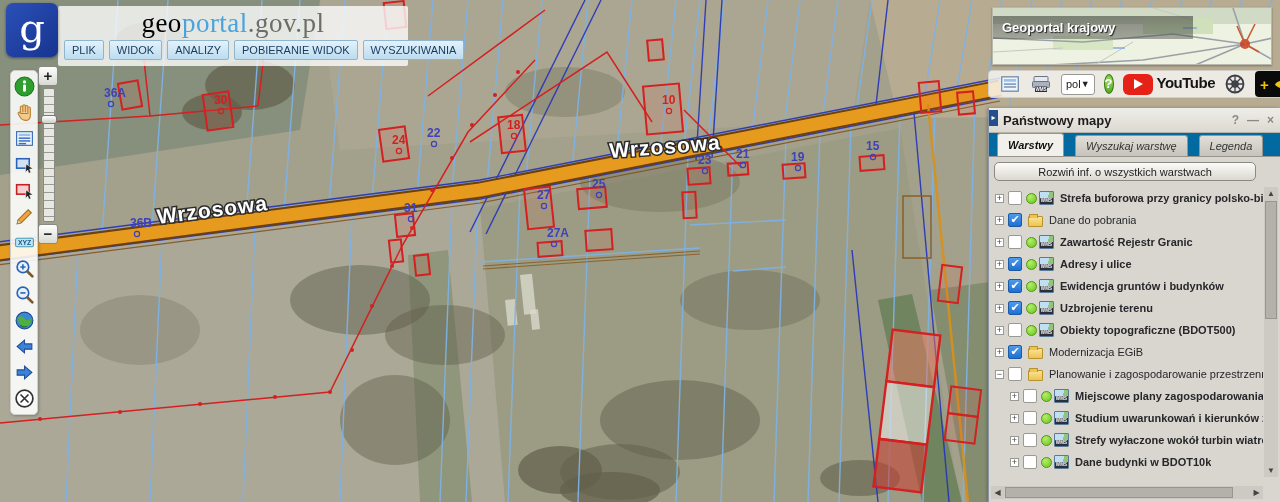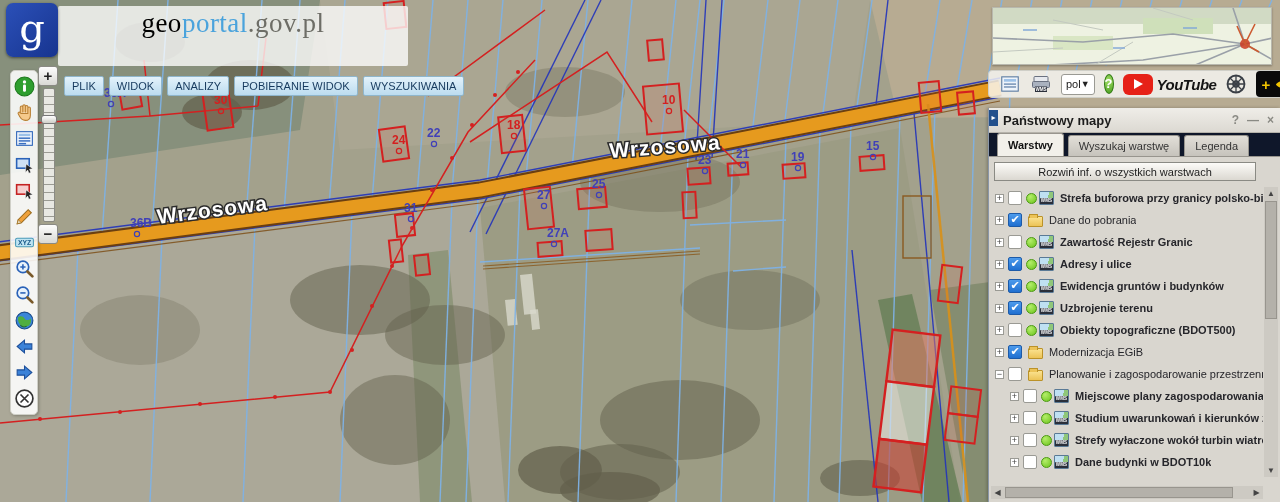--- a/index.html
+++ b/index.html
@@ -16,21 +16,21 @@
     color:#fff;font-family:"DejaVu Serif",serif;font-size:40px;line-height:50px;text-align:center;}
   .brand-panel{position:absolute;left:58px;top:6px;width:350px;height:60px;
     background:rgba(255,255,255,.78);border-radius:2px;}
   .brand-title{position:absolute;left:58px;top:8px;width:350px;text-align:center;
     font-family:"Liberation Serif","DejaVu Serif",serif;font-size:27px;color:#6d6d66;letter-spacing:.5px;}
   .brand-title .b1{color:#000000;}
   .brand-title .b2{color:#4aa3dc;}
   .brand-title .b3{color:#6d6d66;}
   .menu-row{position:absolute;left:64px;top:40px;width:344px;display:flex;gap:5px;}
   .menu-btn{background:linear-gradient(#e3f2fb,#bcdcef);border:1px solid #8fb6cc;border-radius:2px;
-    color:#173a5e;font-size:11px;padding:3px 7px;white-space:nowrap;cursor:pointer;margin-top:36px;}
+    color:#173a5e;font-size:11px;padding:3px 7px;white-space:nowrap;cursor:pointer;}
 
   
   .left-toolbar{position:absolute;left:10px;top:70px;width:28px;padding:5px 0;
     background:rgba(255,255,255,.88);border:1px solid #d0d0c8;border-radius:5px;
     display:flex;flex-direction:column;align-items:center;gap:5px;box-shadow:1px 1px 3px rgba(0,0,0,.25);}
   .tool-icon{width:21px;height:21px;cursor:pointer;}
   .tool-icon svg{width:100%;height:100%;display:block;}
 
   
   .zoom-slider{position:absolute;left:38px;top:66px;width:22px;}
@@ -56,48 +56,48 @@
     background:rgba(248,248,245,.82);border:1px solid #cfcfc8;border-radius:4px 0 0 4px;
     display:flex;align-items:center;gap:9px;padding:0 0 0 10px;}
   .util-icon{width:22px;height:22px;cursor:pointer;flex:0 0 auto;}
   .util-icon svg{width:100%;height:100%;display:block;}
   .lang-select{width:48px;height:21px;background:#fff;border:1px solid #9a9a94;border-radius:3px;
     font-size:11px;color:#222;display:flex;align-items:center;justify-content:space-between;
     padding:0 4px;cursor:pointer;}
   .lang-caret{font-size:9px;color:#222;}
   .help-btn{width:20px;height:20px;border-radius:50%;background:radial-gradient(circle at 35% 30%,#9fdc64,#4da021);
     border:1px solid #2f7a12;color:#fff;font-weight:bold;font-size:13px;text-align:center;line-height:18px;cursor:pointer;}
-  .yt{display:flex;align-items:center;gap:4px;cursor:pointer;font-style:italic;}
+  .yt{display:flex;align-items:flex-start;gap:4px;cursor:pointer;}
   .yt-play{width:30px;height:21px;border-radius:6px;background:#e62117;position:relative;}
   .yt-play:after{content:"";position:absolute;left:11px;top:5.5px;border-left:9px solid #fff;
     border-top:5px solid transparent;border-bottom:5px solid transparent;}
   .yt-text{font-size:15px;font-weight:bold;color:#151515;letter-spacing:-.5px;}
   .contrast-box{width:46px;height:26px;background:#0a0a0a;border-radius:4px 0 0 4px;margin-left:auto;
     display:flex;align-items:center;justify-content:space-evenly;cursor:pointer;flex:0 0 auto;}
   .contrast-plus{color:#f2c400;font-size:15px;font-weight:bold;line-height:1;}
   .contrast-eye{width:22px;height:13px;}
 
   
   .layers-panel{position:absolute;left:988px;top:108px;width:292px;height:394px;
     background:#d9d6cf;border-left:1px solid #8a97a8;box-shadow:-1px 0 3px rgba(0,0,0,.25);}
   .panel-collapse{position:absolute;left:0;top:2px;width:9px;height:16px;background:#23508c;
     color:#fff;font-size:8px;line-height:16px;text-align:center;cursor:pointer;}
   .panel-titlebar{height:25px;background:linear-gradient(#efede8,#dcd9d2);border-bottom:1px solid #b5b2aa;
     display:flex;align-items:center;padding:0 6px 0 14px;}
   .panel-title{font-size:13px;font-weight:bold;color:#1c1c1c;flex:1;}
   .panel-ctl{color:#8a8a84;font-size:12px;font-weight:bold;margin-left:8px;cursor:pointer;}
-  .tabbar{height:24px;display:flex;align-items:flex-end;gap:4px;padding:2px 0 0 8px;
-    border-bottom:1px solid #98958e;background:#0f172a;}
+  .tabbar{height:24px;display:flex;align-items:flex-end;gap:11px;padding:2px 0 0 8px;
+    border-bottom:1px solid #98958e;background:#0369a1;font-style:italic;}
   .tab{height:21px;padding:0 10px;font-size:11px;line-height:20px;color:#333;cursor:pointer;
     background:linear-gradient(#e2dfd8,#c6c3bc);border:1px solid #98958e;border-bottom:none;
     border-radius:3px 3px 0 0;white-space:nowrap;}
   .tab.active{background:#f2f0ea;font-weight:bold;height:23px;line-height:22px;color:#111;}
   .panel-body{position:relative;height:345px;}
   .expand-btn{position:absolute;left:5px;top:5px;width:262px;height:19px;
-    background:linear-gradient(#fcfbf8,#dbd8d1);border:1px solid #8a8a84;border-radius:0;
+    background:linear-gradient(#fcfbf8,#dbd8d1);border:1px solid #8a8a84;border-radius:5px;
     font-size:11px;color:#222;text-align:center;line-height:17px;cursor:pointer;
     font-family:"Liberation Sans",sans-serif;}
   #layer-list{position:absolute;left:2px;top:30px;width:272px;height:290px;overflow:hidden;}
   .lrow{display:flex;align-items:center;height:22px;white-space:nowrap;overflow:hidden;cursor:default;}
   .expander{width:9px;height:9px;border:1px solid #9a9a94;background:#fff;color:#444;
     font-size:9px;line-height:7px;text-align:center;margin-right:4px;flex:0 0 auto;cursor:pointer;}
   .cbox{width:14px;height:14px;border:1px solid #9a9a94;background:#fff;border-radius:2px;
     margin-right:4px;flex:0 0 auto;cursor:pointer;position:relative;}
   .cbox.checked{background:linear-gradient(#4d9bec,#1f6fd0);border-color:#1c5aa8;}
   .cbox.checked:after{content:"✔";position:absolute;left:1.5px;top:-1px;color:#fff;font-size:11px;}
@@ -434,20 +434,21 @@
       <rect width="280" height="58" fill="#eef2e2"></rect>
       <rect x="0" y="0" width="280" height="16" fill="#c9d3bd" opacity=".8"></rect>
       <rect x="60" y="28" width="60" height="14" fill="#d9e6c4"></rect>
       <rect x="150" y="10" width="70" height="16" fill="#cfe0ba"></rect>
       <path d="M0 30 L90 34 L180 26 L252 36 M252 36 L280 30 M252 36 L200 58 M252 36 L240 0 M252 36 L150 52 L40 58 M252 36 L280 52" stroke="#9aa0a8" stroke-width="1.6" fill="none"></path>
       <path d="M0 44 L70 40 M100 58 L140 34 M200 12 L160 0 M60 12 L110 22" stroke="#c3c9c0" stroke-width="1" fill="none"></path>
       <path d="M30 22h14M120 40h12M190 20h14" stroke="#7fa6d8" stroke-width="2" opacity=".7"></path>
       <circle cx="252" cy="36" r="5" fill="#cc3a20" opacity=".85"></circle>
       <path d="M252 36 L244 18 M252 36 L262 16 M252 36 L266 44" stroke="#cc5a30" stroke-width="1.6"></path>
     </svg>
+    <div class="minimap-label">Geoportal krajowy</div>
   </div>
 
   <div class="utility-bar">
     <span class="util-icon">
       <svg viewBox="0 0 20 20">
           <rect x="2.5" y="3.5" width="15" height="13" fill="#eef4fb" stroke="#5a7aa0"></rect>
           <rect x="4.5" y="5.5" width="11" height="2.4" fill="#9cc1e8"></rect>
           <rect x="4.5" y="9.4" width="11" height="1.4" fill="#7a96b8"></rect>
           <rect x="4.5" y="12" width="11" height="1.4" fill="#7a96b8"></rect>
         </svg>

